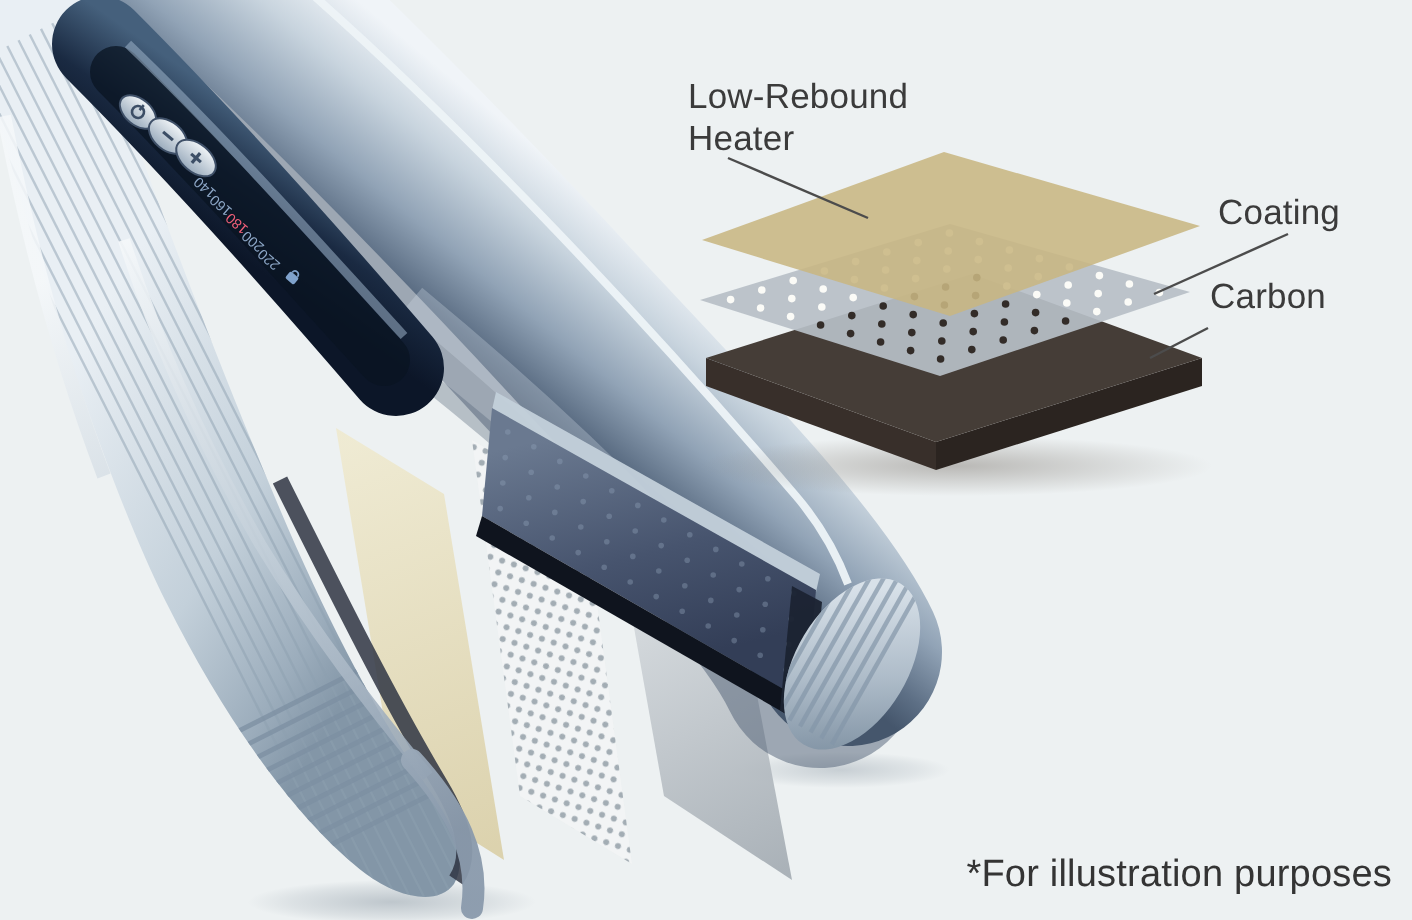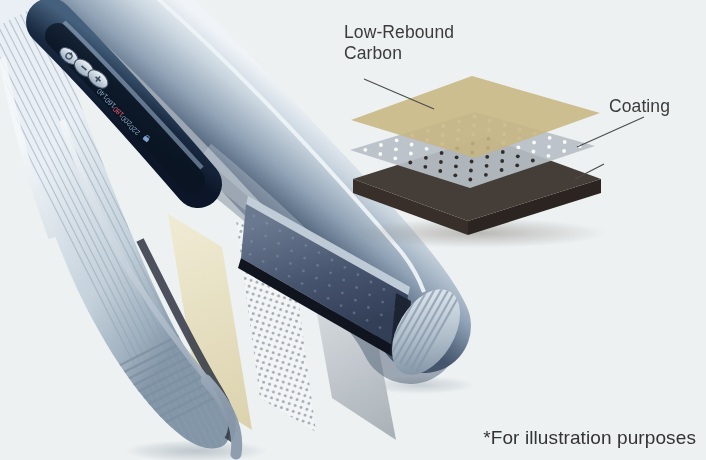--- a/index.html
+++ b/index.html
@@ -319,21 +319,22 @@
         </g>
     <polygon points="472,76 600,113 475,158 351,120" opacity=".88" fill="#c8b682"></polygon>
     <g stroke="#4c4c4c" stroke-width="1.2">
       <line x1="364" y1="79" x2="434" y2="109"></line>
       <line x1="644" y1="117" x2="577" y2="147"></line>
       <line x1="604" y1="164" x2="575" y2="179"></line>
     </g>
   </g>
 </svg>
 
-  <div class="label" style="left:344px;top:22px">
+  <div class="label" style="left:344px;top:38px">
     <div>Low-Rebound</div>
-    <div>Carbon</div>
+    <div>Heater</div>
   </div>
   <div class="label" style="left:609px;top:96px">Coating</div>
   <div class="label" style="left:605px;top:138px">
+    <div>Carbon</div>
   </div>
   <div class="footnote">*For illustration purposes</div>
 </div>
 
 </body></html>

